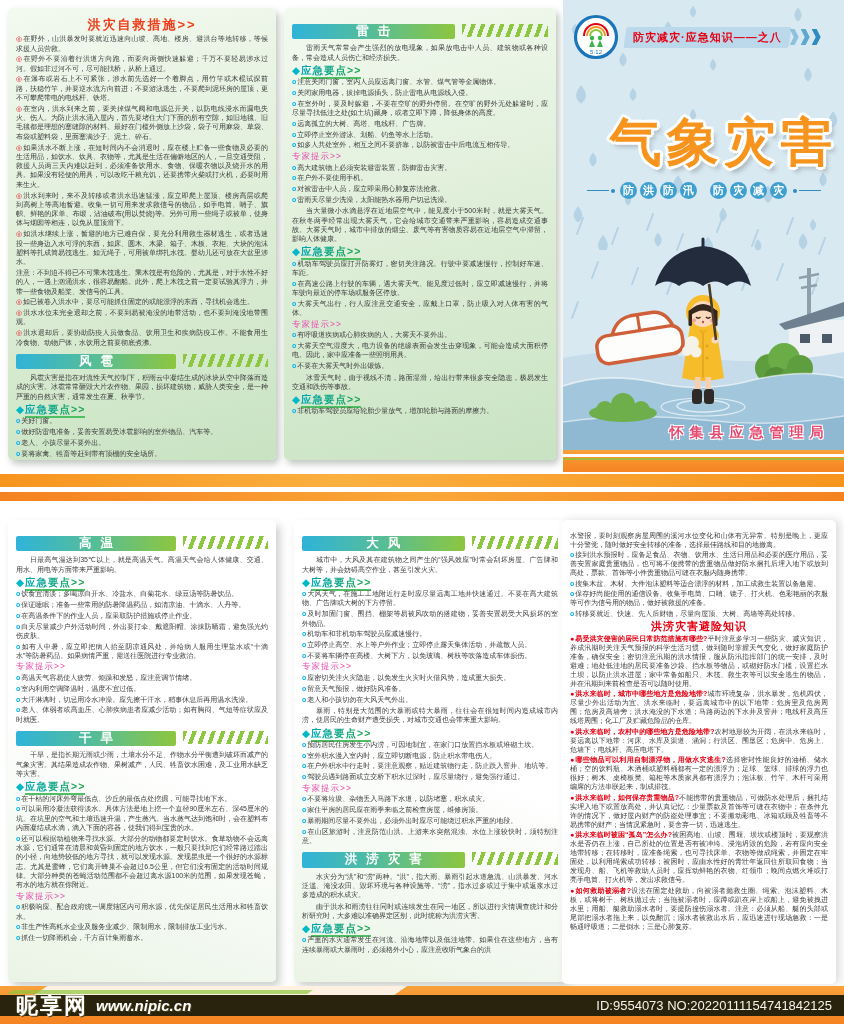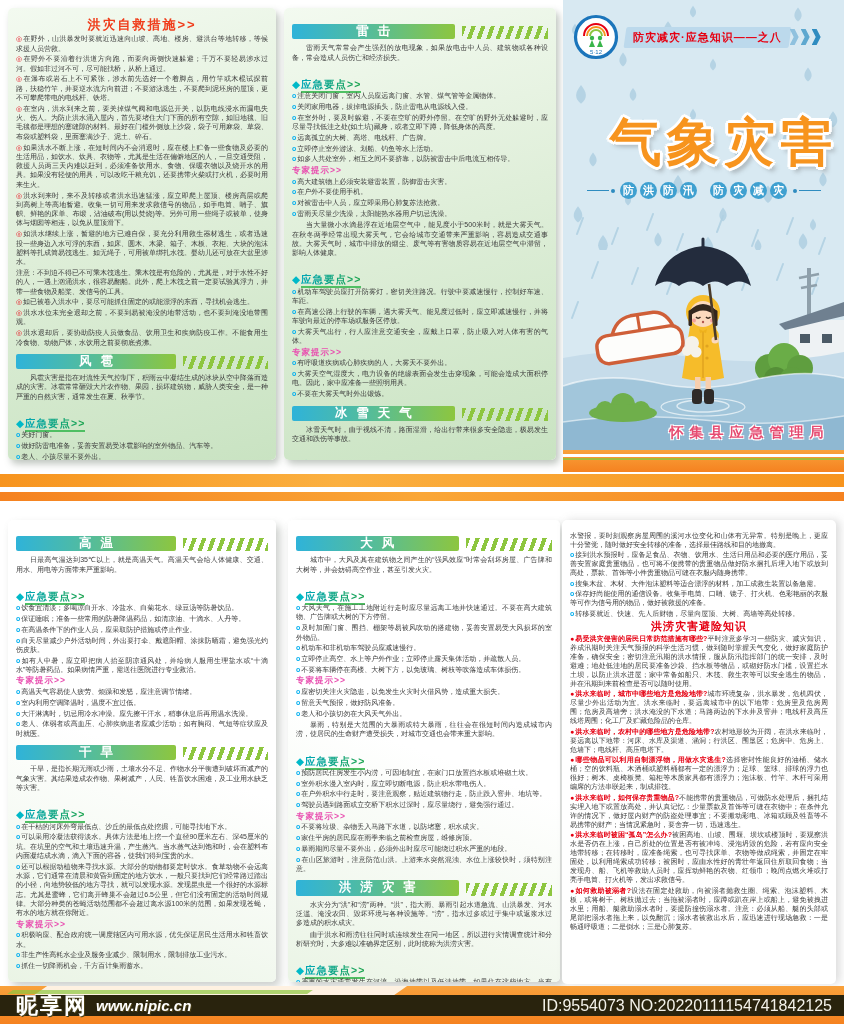--- a/index.html
+++ b/index.html
@@ -10,30 +10,30 @@
          text-align:justify;overflow:hidden;border-radius:5px;}
   .sheet-top .panel{background:linear-gradient(165deg,#f3faf0 0%,#e0efda 45%,#c9e3c2 100%);
          box-shadow:3px 4px 7px rgba(90,105,90,.38);}
   .sheet-bottom .panel{background:linear-gradient(200deg,#ffffff 50%,#eaf4e5 100%);
          box-shadow:4px 5px 8px rgba(100,110,100,.32);}
   .panel p{margin:1.5px 0;}
   p.intro{text-indent:2em;margin:2px 0;}
   p.plain{margin:1.5px 0;}
   .red-title{font-size:13px;font-weight:bold;color:#f03c1a;text-align:center;letter-spacing:2px;margin:3px 0 5px;}
   .center-red{font-size:11px;font-weight:bold;color:#e60012;text-align:center;letter-spacing:1px;margin:4px 0 3px;}
-  .banner{display:flex;align-items:flex-end;margin:7px 0 4px;}
+  .banner{display:flex;align-items:flex-start;margin:7px 0 4px;}
   .banner-bar{flex:0 0 60%;background:linear-gradient(90deg,#2fb3d9,#57bd96,#8dc63f);color:#fff;
         text-align:center;font-size:12.5px;font-weight:bold;letter-spacing:9px;padding:3px 0 3px 9px;border-radius:2px;}
   .banner-slash{flex:1;height:13px;margin-left:7px;
         background:repeating-linear-gradient(110deg,#8dc63f 0 4px,rgba(0,0,0,0) 4px 9px);}
-  .subhead{margin:18px 0 2px;font-size:10.5px;font-weight:bold;color:#00a160;display:block;}
+  .subhead{margin:4px 0 2px;font-size:10.5px;font-weight:bold;color:#00a160;display:block;}
   .subhead-text{border-bottom:2px solid #4fbf63;padding-bottom:1px;letter-spacing:1px;
         background:linear-gradient(90deg,#00a7b8,#19a24a);-webkit-background-clip:text;background-clip:text;-webkit-text-fill-color:transparent;}
   .diamond{color:#00b9c8;margin-right:1px;}
-  .tiphead{margin:2px 0 1px;font-size:8.5px;font-weight:bold;color:#e94fb0;letter-spacing:1px;}
+  .tiphead{margin:2px 0 1px;font-size:8.5px;font-weight:normal;color:#e94fb0;letter-spacing:1px;}
   .dot{color:#00aeef;font-weight:bold;margin-right:1px;}
   .rdot{color:#e60012;margin-right:1px;}
   .qdot{color:#e60012;margin-right:1px;}
   .qa .q{color:#e60012;font-weight:bold;}
   .col3{line-height:9px;}
   
   .cover{position:absolute;top:0;right:0;width:281px;height:472px;background:#d8e9f2;overflow:hidden;}
   .cover-rain{position:absolute;left:0;top:0;}
   .cover-head{position:absolute;top:14px;left:10px;display:flex;align-items:center;}
   .badge{width:46px;height:46px;flex:0 0 46px;}
@@ -65,21 +65,21 @@
   .divider1{position:absolute;top:474px;left:0;width:844px;height:13px;background:linear-gradient(90deg,#f7941e,#fbb040 40%,#f7941e);}
   .divider2{position:absolute;top:492px;left:0;width:844px;height:9px;background:linear-gradient(90deg,#f58220,#faa737 50%,#f58220);}
   .footer{position:absolute;top:986px;left:0;width:844px;height:38px;background:linear-gradient(180deg,#f9a13b,#f58220);overflow:hidden;}
   .footer-swoosh{position:absolute;top:0;left:40px;width:360px;height:10px;background:rgba(255,255,255,.85);transform:skewX(-55deg);}
   .footer-green{position:absolute;top:4px;left:10px;width:300px;height:4px;background:#8dc63f;transform:skewX(-55deg);opacity:.7;}
   .footer-band{position:absolute;top:9px;left:0;width:100%;height:21px;background:#29230d;display:flex;align-items:center;}
   .logo-cn{font-size:22px;font-weight:bold;color:#fff;margin-left:16px;letter-spacing:2px;
         text-shadow:1px 1px 0 #4a3f16;}
   .logo-url{font-size:15px;font-weight:bold;font-style:italic;color:#fff;margin-left:8px;
         text-shadow:1px 1px 0 #4a3f16;}
-  .footer-id{margin-left:auto;margin-right:12px;font-size:16px;color:#f4f2ea;}
+  .footer-id{margin-left:auto;margin-right:12px;font-size:13px;color:#f4f2ea;}
 </style>
 </head>
 <body>
 
 <div class="canvas">
 
   <div class="sheet-top">
     <div class="panel col1" style="left:8px;top:8px;width:268px;height:452px;">
         <div class="red-title">洪灾自救措施&gt;&gt;</div>
         <p class="item"><span class="rdot">◎</span><span>在野外，山洪暴发时要就近迅速向山坡、高地、楼房、避洪台等地转移，等候求援人员营救。</span></p>
@@ -125,24 +125,20 @@
         <p class="item"><span class="dot">o</span><span>雷雨天尽量少洗澡，太阳能热水器用户切忌洗澡。</span></p>
         <p class="intro">当大量微小水滴悬浮在近地层空气中，能见度小于500米时，就是大雾天气。在秋冬两季经常出现大雾天气，它会给城市交通带来严重影响，容易造成交通事故。大雾天气时，城市中排放的烟尘、废气等有害物质容易在近地层空气中滞留，影响人体健康。</p>
         <div class="subhead"><span class="diamond">◆</span><span class="subhead-text">应急要点&gt;&gt;</span></div>
         <p class="item"><span class="dot">o</span><span>机动车驾驶员应打开防雾灯，密切关注路况。行驶中要减速慢行，控制好车速、车距。</span></p>
         <p class="item"><span class="dot">o</span><span>在高速公路上行驶的车辆，遇大雾天气、能见度过低时，应立即减速慢行，并将车驶向最近的停车场或服务区停放。</span></p>
         <p class="item"><span class="dot">o</span><span>大雾天气出行，行人应注意交通安全，应戴上口罩，防止吸入对人体有害的气体。</span></p>
         <div class="tiphead">专家提示&gt;&gt;</div>
         <p class="item"><span class="dot">o</span><span>有呼吸道疾病或心肺疾病的人，大雾天不要外出。</span></p>
         <p class="item"><span class="dot">o</span><span>大雾天空气湿度大，电力设备的绝缘表面会发生击穿现象，可能会造成大面积停电。因此，家中应准备一些照明用具。</span></p>
         <p class="item"><span class="dot">o</span><span>不要在大雾天气时外出锻炼。</span></p>
-        <div class="banner">
-          <span class="banner-bar">冰雪天气</span>
-          <span class="banner-slash"></span>
-        </div>
         <p class="intro">冰雪天气时，由于视线不清，路面湿滑，给出行带来很多安全隐患，极易发生交通和跌伤等事故。</p>
         <div class="subhead"><span class="diamond">◆</span><span class="subhead-text">应急要点&gt;&gt;</span></div>
         <p class="item"><span class="dot">o</span><span>非机动车驾驶员应给轮胎少量放气，增加轮胎与路面的摩擦力。</span></p>
       </div>
 
     <div class="cover">
       <svg class="cover-rain" id="cover-rain" width="281" height="250" viewBox="0 0 281 250">
           <path d="M0,-7 C4,-2 5,2 0,6 C-5,2 -4,-2 0,-7 Z" transform="translate(18,95) scale(1.4400000000000002)" fill="#b5d3e4"></path>
           <path d="M0,-7 C4,-2 5,2 0,6 C-5,2 -4,-2 0,-7 Z" transform="translate(60,60) scale(1.08)" fill="#b5d3e4"></path>
           <path d="M0,-7 C4,-2 5,2 0,6 C-5,2 -4,-2 0,-7 Z" transform="translate(105,30) scale(1.26)" fill="#b5d3e4"></path>
@@ -333,21 +329,21 @@
         <p class="intro">干旱，是指长期无雨或少雨，土壤水分不足、作物水分平衡遭到破坏而减产的气象灾害。其结果造成农作物、果树减产，人民、牲畜饮水困难，及工业用水缺乏等灾害。</p>
         <div class="subhead"><span class="diamond">◆</span><span class="subhead-text">应急要点&gt;&gt;</span></div>
         <p class="item"><span class="dot">o</span><span>在干枯的河床外弯最低点、沙丘的最低点处挖掘，可能寻找地下水。</span></p>
         <p class="item"><span class="dot">o</span><span>可以采用冷凝法获得淡水。具体方法是地上挖一个直径90厘米左右、深45厘米的坑。在坑里的空气和土壤迅速升温，产生蒸汽。当水蒸气达到饱和时，会在塑料布内面凝结成水滴，滴入下面的容器，使我们得到宝贵的水。</span></p>
         <p class="item"><span class="dot">o</span><span>还可以根据动植物来寻找水源。大部分的动物都要定时饮水。食草动物不会远离水源，它们通常在清晨和黄昏到固定的地方饮水，一般只要找到它们经常路过踏出的小径，向地势较低的地方寻找，就可以发现水源。发现昆虫是一个很好的水源标志。尤其是蜜蜂，它们离开蜂巢不会超过6.5公里，但它们没有固定的活动时间规律。大部分种类的苍蝇活动范围都不会超过离水源100米的范围，如果发现苍蝇，有水的地方就在你附近。</span></p>
         <div class="tiphead">专家提示&gt;&gt;</div>
         <p class="item"><span class="dot">o</span><span>积极响应、配合政府统一调度辖区内可用水源，优先保证居民生活用水和牲畜饮水。</span></p>
         <p class="item"><span class="dot">o</span><span>非生产性高耗水企业及服务业减少、限制用水，限制排放工业污水。</span></p>
         <p class="item"><span class="dot">o</span><span>抓住一切降雨机会，千方百计集雨蓄水。</span></p>
       </div>
-    <div class="panel col2" style="left:288px;top:520px;width:272px;height:462px;">
+    <div class="panel col2" style="left:294px;top:520px;width:272px;height:462px;">
         <div class="banner">
           <span class="banner-bar">大风</span>
           <span class="banner-slash"></span>
         </div>
         <p class="intro">城市中，大风及其在建筑物之间产生的“强风效应”时常会刮坏房屋、广告牌和大树等，并会妨碍高空作业，甚至引发火灾。</p>
         <div class="subhead"><span class="diamond">◆</span><span class="subhead-text">应急要点&gt;&gt;</span></div>
         <p class="item"><span class="dot">o</span><span>大风天气，在施工工地附近行走时应尽量远离工地并快速通过。不要在高大建筑物、广告牌或大树的下方停留。</span></p>
         <p class="item"><span class="dot">o</span><span>及时加固门窗、围挡、棚架等易被风吹动的搭建物，妥善安置易受大风损坏的室外物品。</span></p>
         <p class="item"><span class="dot">o</span><span>机动车和非机动车驾驶员应减速慢行。</span></p>
         <p class="item"><span class="dot">o</span><span>立即停止高空、水上等户外作业；立即停止露天集体活动，并疏散人员。</span></p>

